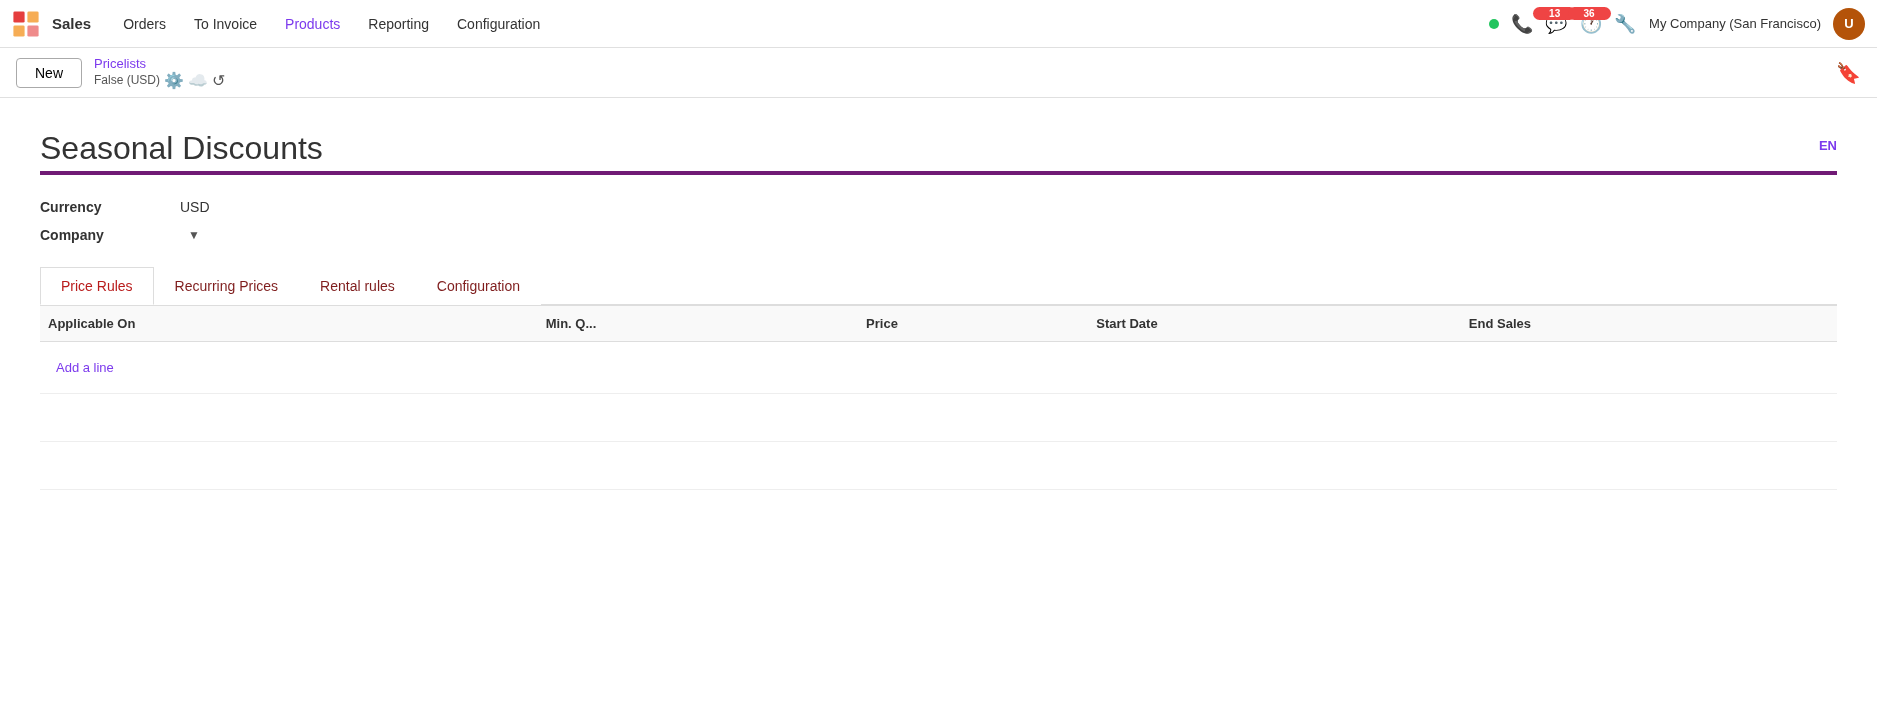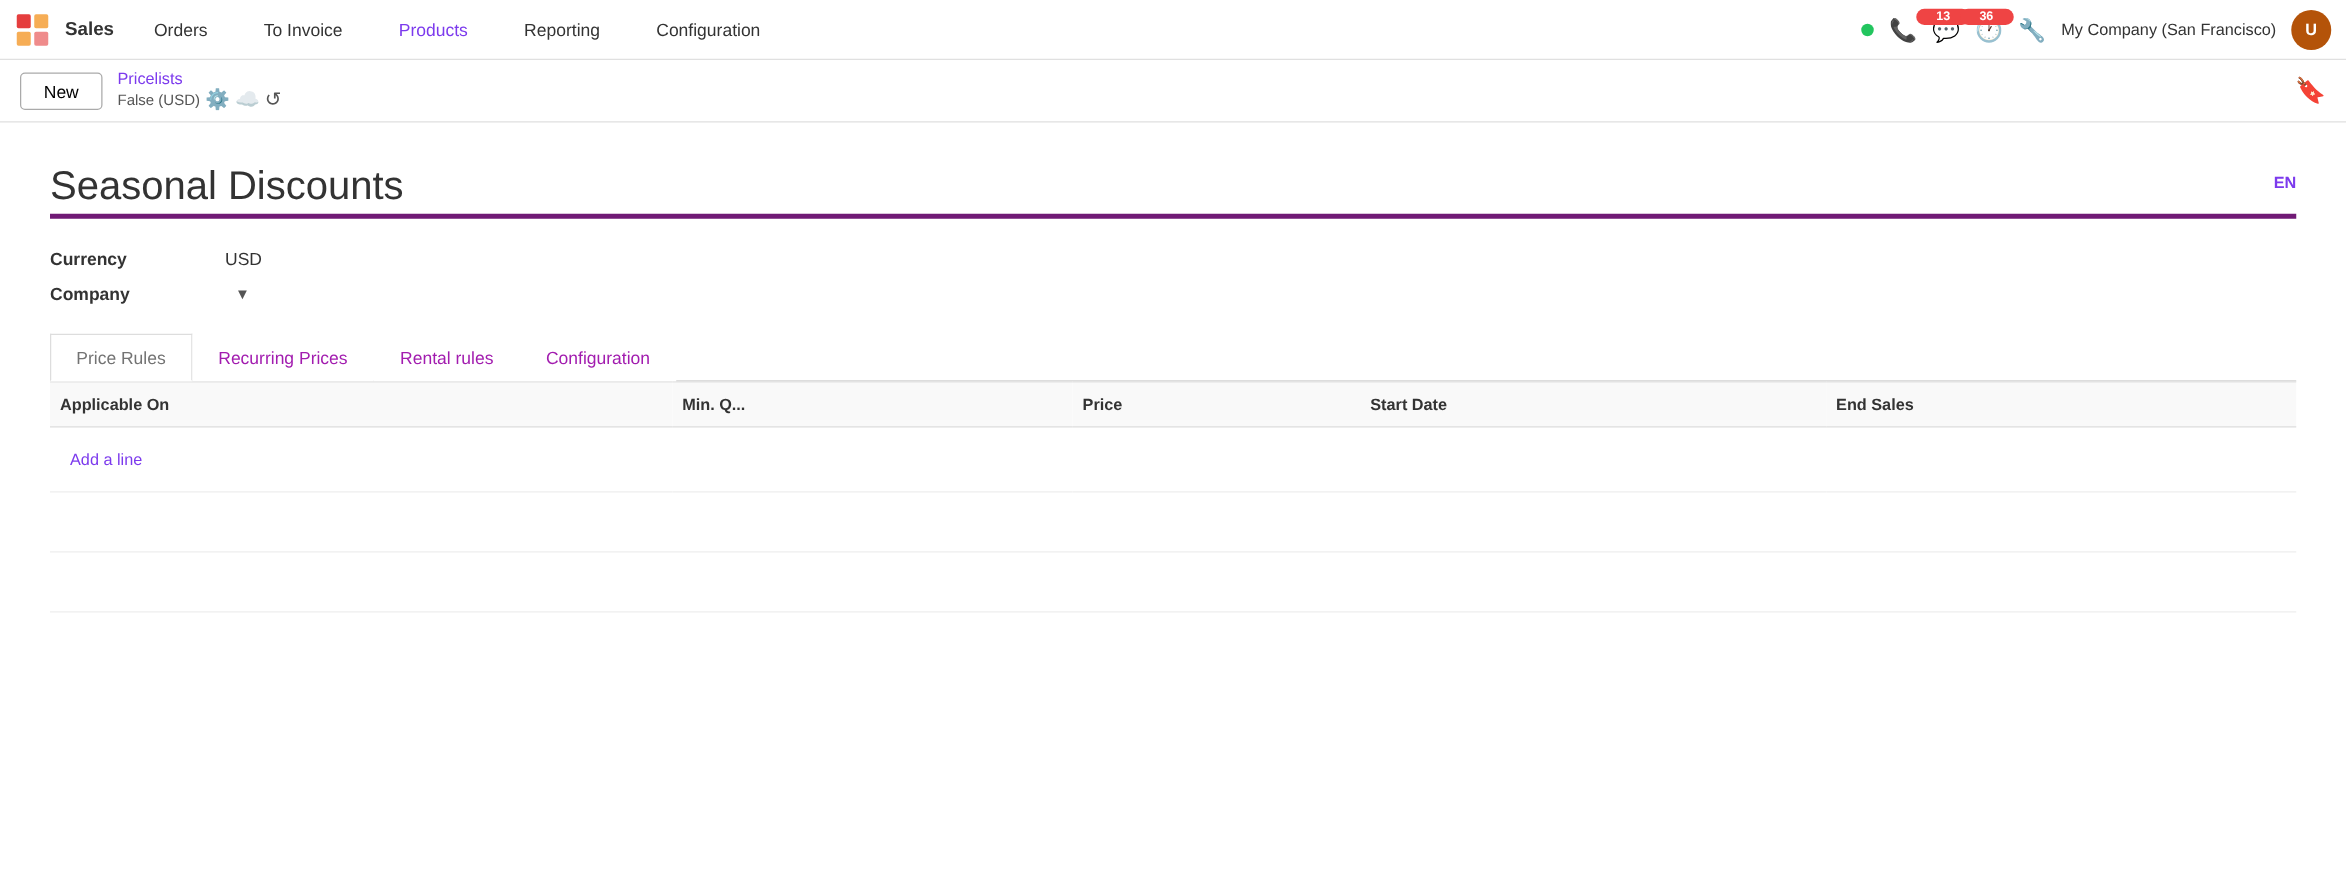--- a/index.html
+++ b/index.html
@@ -22,21 +22,21 @@
     }
     .navbar-logo svg { width: 28px; height: 28px; }
     .navbar-brand {
       font-weight: 600;
       font-size: 15px;
       color: #333;
       margin-right: 16px;
     }
     .navbar-menu {
       display: flex;
-      gap: 21px;
+      gap: 4px;
       flex: 1;
     }
     .navbar-menu-item {
       padding: 6px 12px;
       border-radius: 4px;
       cursor: pointer;
       font-size: 14px;
       color: #333;
     }
     .navbar-menu-item.active { color: #7c3aed; font-weight: 500; }
@@ -189,30 +189,30 @@
     
     .tabs {
       display: flex;
       border-bottom: 1px solid #ddd;
       margin-bottom: 0;
     }
     .tab {
       padding: 10px 20px;
       cursor: pointer;
       font-size: 14px;
-      color: #a21caf;
+      color: #7f1d1d;
       border: 1px solid transparent;
       border-bottom: none;
       margin-bottom: -1px;
       background: #fff;
     }
     .tab.active {
       border-color: #ddd;
       border-bottom: 1px solid #fff;
-      color: #737373;
+      color: #b91c1c;
       font-weight: 500;
     }
 
     
     .data-table {
       width: 100%;
       border-collapse: collapse;
       margin-top: 0;
     }
     .data-table th {

